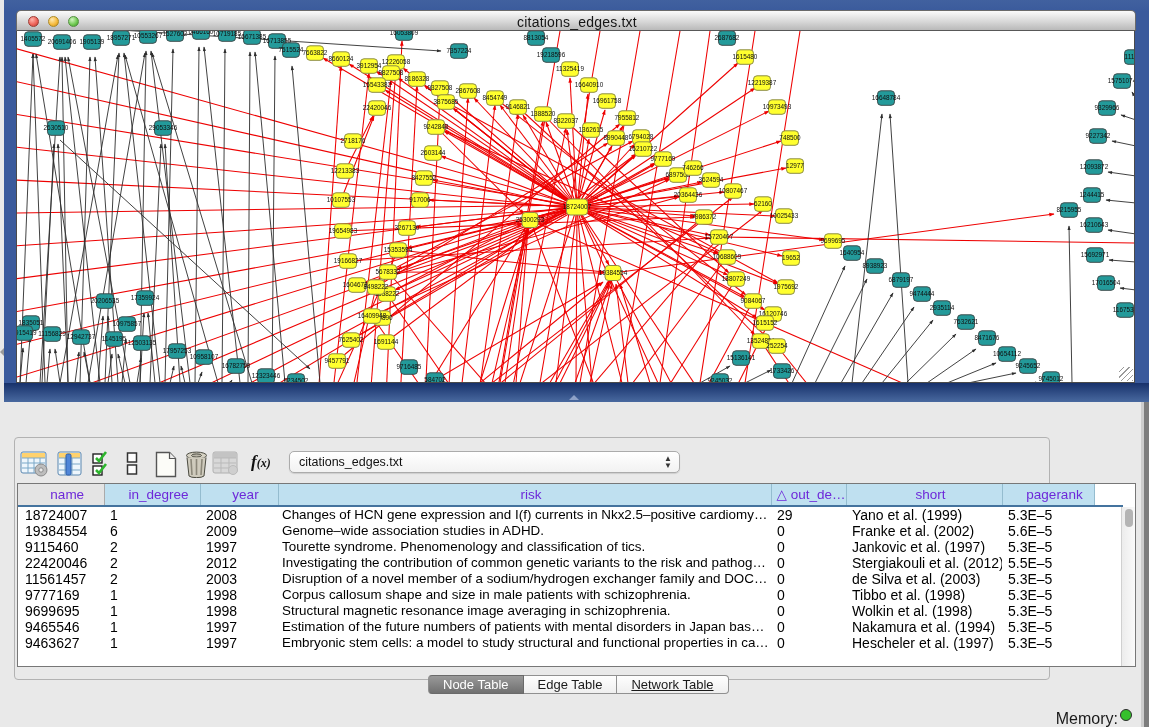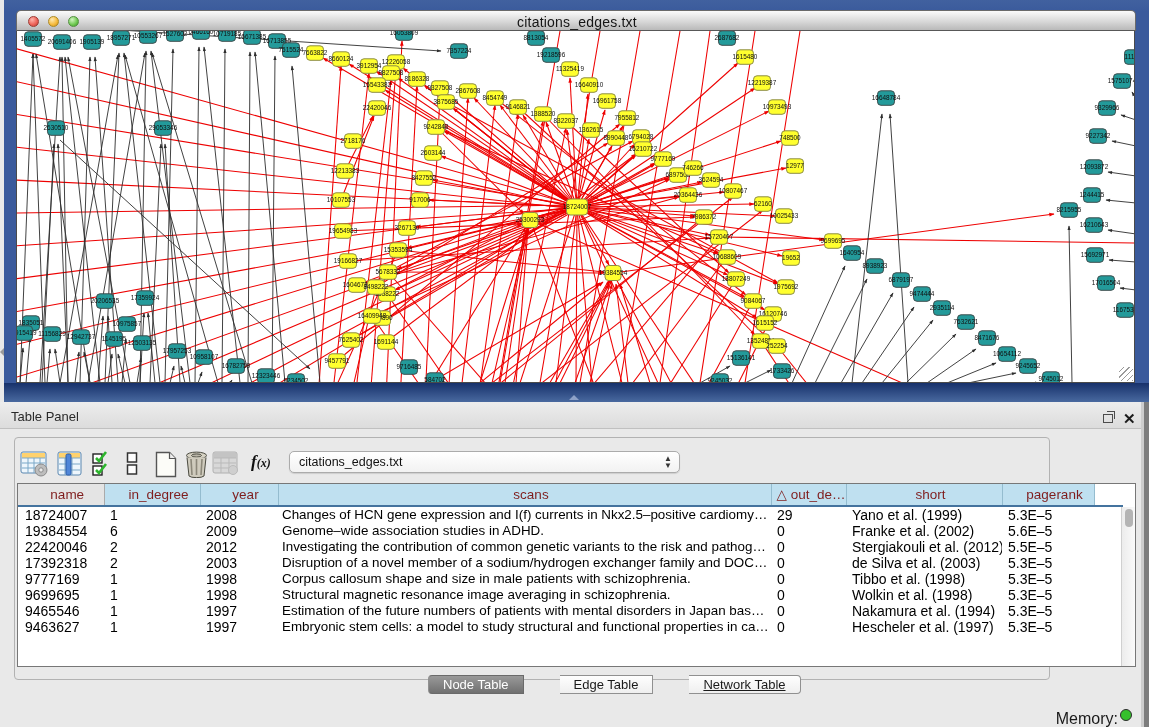--- a/index.html
+++ b/index.html
@@ -40,36 +40,36 @@
 #fico { position:absolute; left:1103px; top:12px; width:10px; height:9px;
   border:1.5px solid #4c4c4c; }
 #fico:before { content:""; position:absolute; left:3px; top:-4px; width:7px; height:7px;
   border-top:1.5px solid #4c4c4c; border-right:1.5px solid #4c4c4c; }
 #xico { position:absolute; left:1123px; top:8px; font-size:15px; font-weight:bold; color:#1a1a1a; }
 #cont { position:absolute; left:14px; top:35px; width:1036px; height:243px;
   border:1px solid #b2b2b2; border-radius:4px; background:#e9e9e9; }
 #vp { position:absolute; left:2px; top:45px; width:1119px; height:184px;
   border:1px solid #777; background:#fff; overflow:hidden; }
 table { border-collapse:collapse; table-layout:fixed; width:1105px; font-size:14px; color:#000; }
-th { height:22px; font-weight:normal; font-size:13.5px; color:#7f1d1d; padding:0 0 0 13px; white-space:nowrap; overflow:hidden; line-height:20px;
+th { height:22px; font-weight:normal; font-size:13.5px; color:#6d28d9; padding:0 0 0 13px; white-space:nowrap; overflow:hidden; line-height:20px;
   background:#bfe0f0; border-right:1px solid #94bccf; border-left:1px solid #d8eef8; }
 th.c0 { background:#e4e4e4; border-right:1px solid #aaa; border-left:none; }
 thead tr { border-bottom:2px solid #44739e; }
 td { height:16px; line-height:16px; padding:0 0 0 6px; white-space:nowrap; overflow:hidden; }
 td.c3 { text-overflow:ellipsis; padding-left:4px; font-size:13.4px; }
 td.c0 { padding-left:7px; }
 col.c0 { width:86px; } col.c1 { width:96px; } col.c2 { width:78px; }
 col.c3 { width:493px; } col.c4 { width:75px; } col.c5 { width:156px; }
 col.c6 { width:92px; } col.c7 { width:29px; }
 #sb { position:absolute; right:0px; top:23px; width:14px; height:161px;
   background:linear-gradient(90deg,#ececec,#fafafa); border-left:1px solid #d0d0d0; }
 #sb div { position:absolute; left:3px; top:2px; width:8px; height:18px;
   background:#b4b4b4; border-radius:4px; }
 #seg { position:absolute; left:428px; top:273px; height:17px; display:flex;
-  font-size:13px;gap:36px; }
+  font-size:13px; }
 .sg { height:19px; line-height:18px; padding:0 14px; border:1px solid #909090;
   border-left:none; background:linear-gradient(#fefefe,#efefef); color:#1a1a1a; }
 .sg.sel { background:linear-gradient(#999,#707070); color:#fff; border-color:#6a6a6a; }
 .sg.first { border-left:1px solid #909090; border-radius:4px 0 0 4px; }
 .sg.last { border-radius:0 4px 4px 0;text-decoration:underline; }
 #mem { position:absolute; left:1040px; top:308px; font-size:16px; color:#1a1a1a; width:78px; text-align:right;}
 #memdot { position:absolute; left:1120px; top:307px; width:12px; height:12px; border-radius:50%;
   background:#35c02c; border:1px solid #2c2c2c; }
 #redge { position:absolute; left:1141px; top:0; width:8px; height:325px;
   background:linear-gradient(90deg,#cdcdcd 0 3px,#7d7d7d 3px 100%); }
@@ -594,25 +594,20 @@
 <rect x="549.5" y="168.0" width="21" height="16" rx="3.5" fill="#ffff2e" stroke="#8d8d45" stroke-width="1"></rect>
             <text x="560" y="178" class="nl">18724007</text>
 </g>
 </svg>
     <div id="grip"></div>
   </div>
  </div>
  <div id="split"></div>
 </div>
 <div id="bottom">
- <div id="tphdr">
-      <span>Table Panel</span>
-      <div id="fico"></div>
-      <div id="xico">✕</div>
-    </div>
  <div id="cont">
 
   <svg class="ic" style="left:5px" width="28" height="26" viewBox="0 0 28 26">
     <rect x="1" y="1" width="25" height="21" rx="2" fill="#eef6fc" stroke="#5b87b0"></rect>
     <rect x="2" y="2" width="23" height="5" fill="#ffd26e"></rect>
     <path d="M2 7h23 M2 12h23 M2 17h23 M8 7v15 M14 7v15 M20 7v15" stroke="#7aa8c8" stroke-width="1" fill="none"></path>
     <circle cx="21" cy="19" r="6" fill="#bdbdbd" stroke="#8a8a8a"></circle>
     <circle cx="21" cy="19" r="2.2" fill="#e9e9e9" stroke="#8a8a8a"></circle>
   </svg>
   <svg class="ic" style="left:42px" width="25" height="26" viewBox="0 0 25 26">
@@ -659,21 +654,21 @@
             <col class="c4">
             <col class="c5">
             <col class="c6">
             <col class="c7">
           </colgroup>
      <thead>
             <tr>
        <th class="c0">name</th>
               <th>in_degree</th>
               <th>year</th>
-              <th>scans</th>
+              <th>risk</th>
        <th style="text-align:left;padding-left:5px">△ out_de…</th>
               <th>short</th>
               <th>pagerank</th>
               <th style="background:#fff;border:none"></th>
      </tr>
           </thead>
      <tbody>
 <tr>
               <td class="c0">18724007</td>
               <td class="c1">1</td>
@@ -688,31 +683,41 @@
               <td class="c0">19384554</td>
               <td class="c1">6</td>
               <td class="c2">2009</td>
               <td class="c3">Genome–wide association studies in ADHD.</td>
               <td class="c4">0</td>
               <td class="c5">Franke et al. (2002)</td>
               <td class="c6">5.6E–5</td>
               <td class="c7"></td>
             </tr>
 <tr>
+              <td class="c0">9115460</td>
+              <td class="c1">2</td>
+              <td class="c2">1997</td>
+              <td class="c3">Tourette syndrome. Phenomenology and classification of tics.</td>
+              <td class="c4">0</td>
+              <td class="c5">Jankovic et al. (1997)</td>
+              <td class="c6">5.3E–5</td>
+              <td class="c7"></td>
+            </tr>
+<tr>
               <td class="c0">22420046</td>
               <td class="c1">2</td>
               <td class="c2">2012</td>
               <td class="c3">Investigating the contribution of common genetic variants to the risk and pathogenesis of attention deficit</td>
               <td class="c4">0</td>
               <td class="c5">Stergiakouli et al. (2012)</td>
               <td class="c6">5.5E–5</td>
               <td class="c7"></td>
             </tr>
 <tr>
-              <td class="c0">17392318</td>
+              <td class="c0">11561457</td>
               <td class="c1">2</td>
               <td class="c2">2003</td>
               <td class="c3">Disruption of a novel member of a sodium/hydrogen exchanger family and DOCK180 family of proteins</td>
               <td class="c4">0</td>
               <td class="c5">de Silva et al. (2003)</td>
               <td class="c6">5.3E–5</td>
               <td class="c7"></td>
             </tr>
 <tr>
               <td class="c0">9777169</td>

